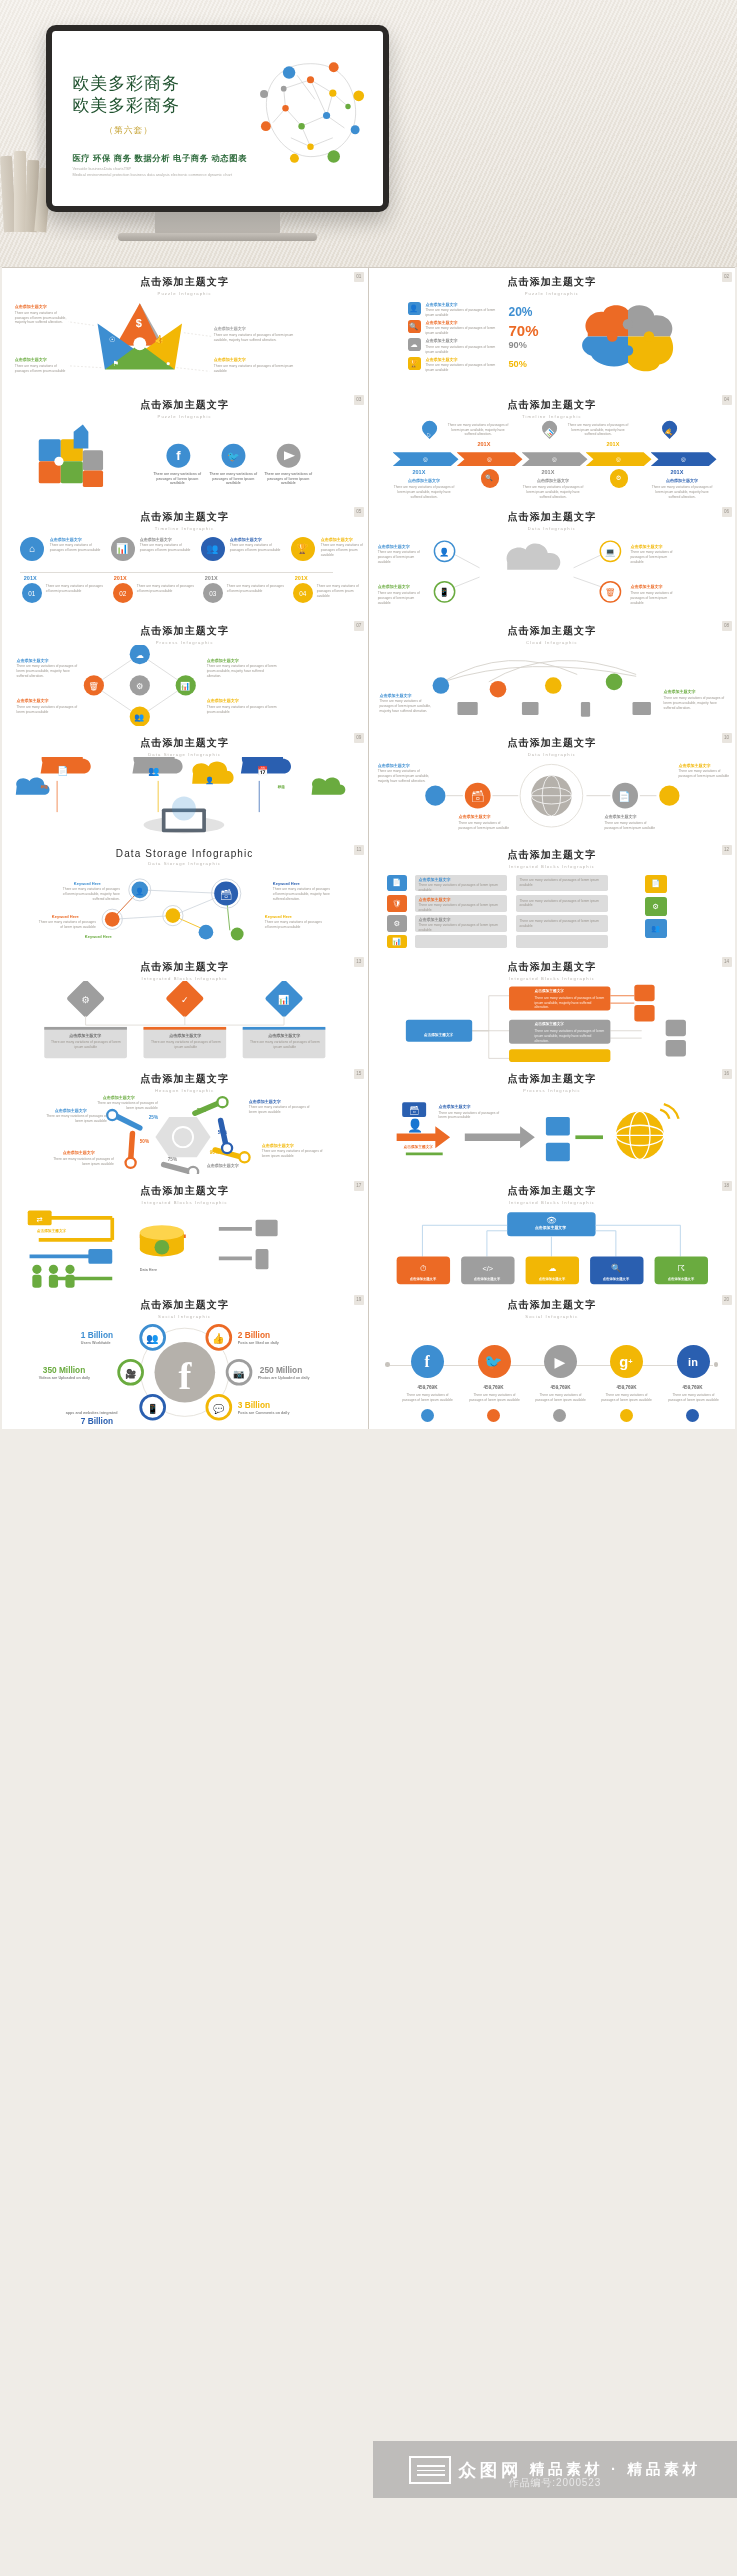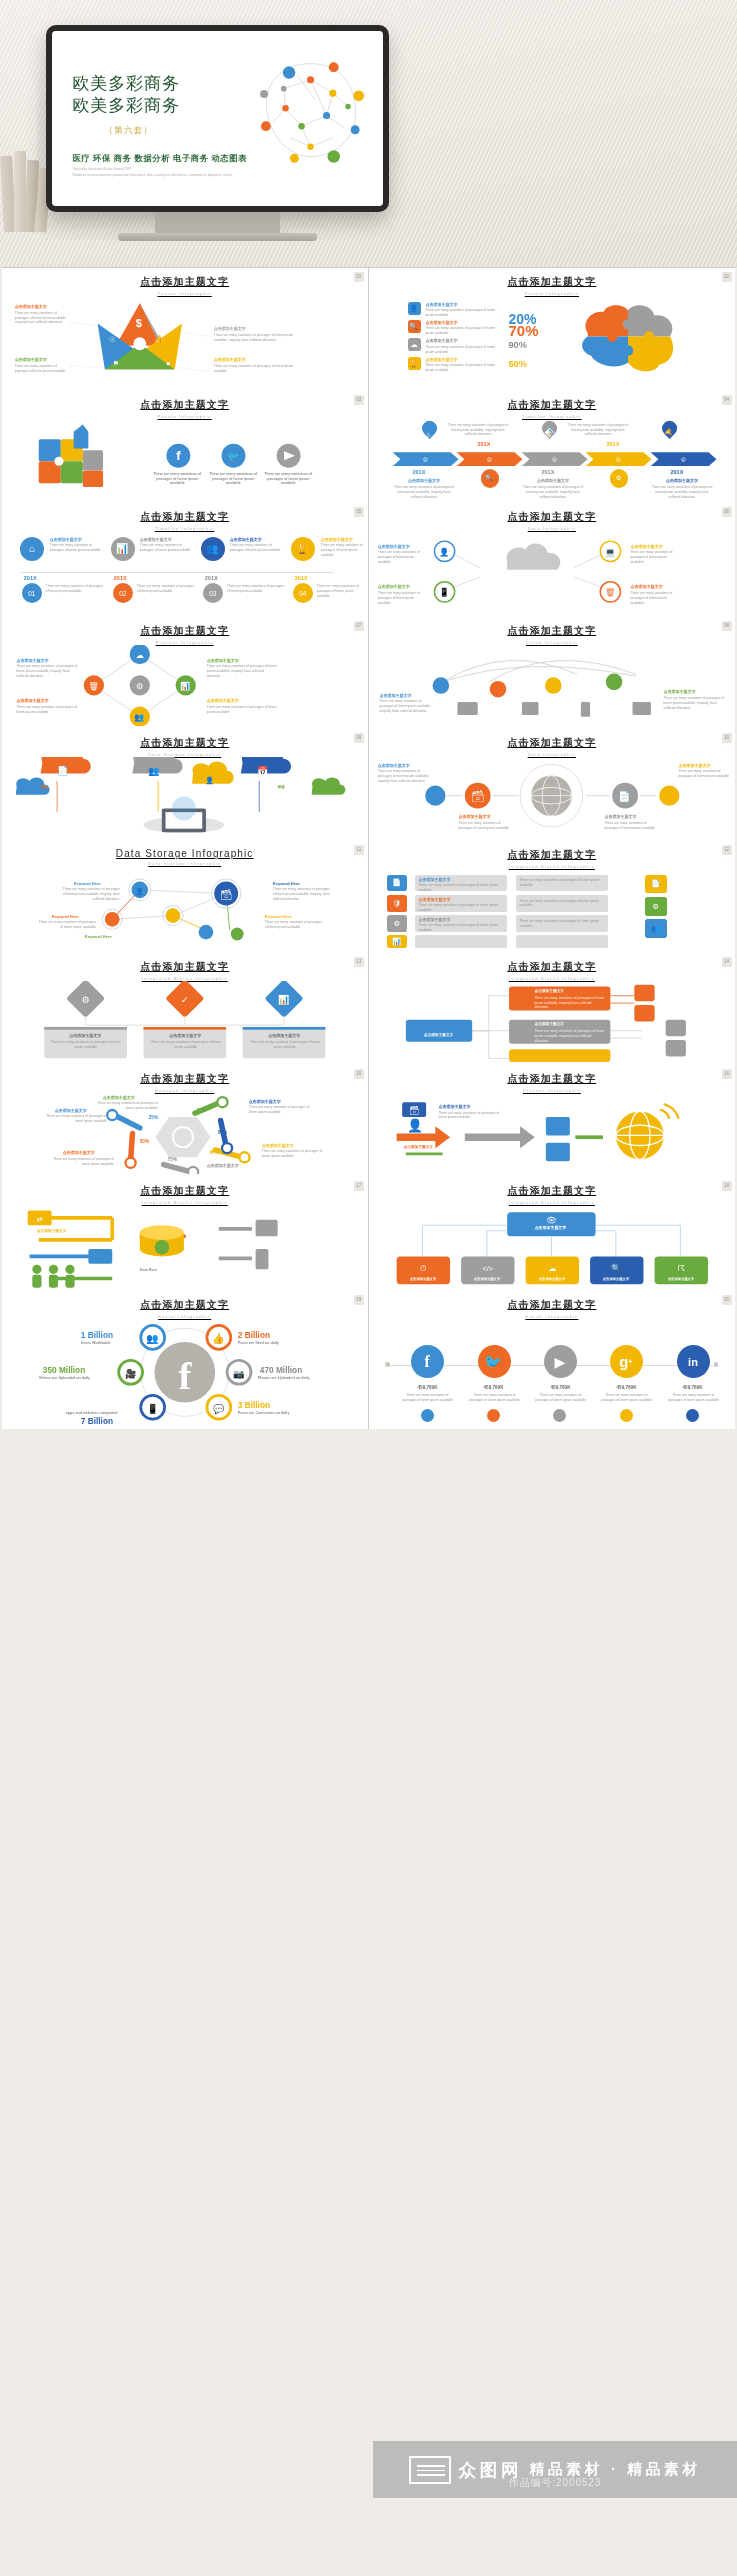--- a/index.html
+++ b/index.html
@@ -33,21 +33,21 @@
      background:linear-gradient(180deg,#d6d2cc,#b9b4ad); border-radius:0 0 4.6px 4.6px;}
   .stand2{ position:absolute; left:118px; top:233px; width:199px; height:8.3px;
      background:linear-gradient(180deg,#cbc6bf,#a8a39c); border-radius:3.7px;}
   .cov-title{ position:absolute; left:20px; top:42px; width:166px;
      color:#20522f; font-size:17px; font-weight:normal; line-height:1.28; letter-spacing:0.9px;}
   .cov-sub{ position:absolute; left:52px; top:94px; color:#c8a63a; font-size:8.8px; letter-spacing:0.9px;}
   .cov-tags{ position:absolute; left:20px; top:122px; color:#2f6b3d; font-size:8.3px; font-weight:bold; letter-spacing:0.6px;}
   .cov-en{ position:absolute; left:20px; top:135px; color:#b3b0ab; font-size:3.9px; line-height:1.5; width:198px;}
   .cov-art{ position:absolute; right:9.2px; top:20px; width:125px; height:120px; }
   
-  .grid{ position:relative; width:737px; padding:0 1.8px;text-decoration:underline; }
+  .grid{ position:relative; width:737px; padding:0 1.8px; }
   .row{ display:flex; width:100%; border-top:0.9px solid #cfc9c0; }
   .slide{ position:relative; width:367px; height:inherit; background:#fff;
           border-right:0.9px solid #cfc9c0; overflow:hidden; }
   .slide:last-child{ border-right:none; }
   .row{ height:112px; }
   .s-title{ text-align:center; font-size:10px; color:#2a2a2a; font-weight:bold;
             letter-spacing:1.1px; margin-top:7.4px; font-family:"Liberation Serif",serif;}
   .s-sub{ text-align:center; font-size:4.2px; color:#b9b4ae; letter-spacing:1.1px; margin-top:1.8px;}
   .s-num{ position:absolute; right:3.7px; top:3.7px; width:10px; height:10px;
           background:#e9e5df; color:#9a948c; font-size:4.6px; line-height:10px; text-align:center;
@@ -178,21 +178,21 @@
     </div>
 
     <div class="slide">
       <div class="s-num">02</div>
       <div class="s-title">点击添加主题文字</div>
       <div class="s-sub">Puzzle Infographic</div>
       <div class="body">
         <div class="sq" style="left:39px;top:5.5px;width:13px;height:13px;background:#3d8ed1">👤</div>
         <div class="lbl" style="left:57px;top:5.5px;color:#3d8ed1">点击添加主题文字</div>
         <div class="txt" style="left:57px;top:12px;width:74px">There are many variations of passages of lorem ipsum available</div>
-        <div class="pct" style="left:140px;top:15px;color:#3d8ed1;font-size:14px">20%</div>
+        <div class="pct" style="left:140px;top:9px;color:#3d8ed1;font-size:12px">20%</div>
 
         <div class="sq" style="left:39px;top:24px;width:13px;height:13px;background:#ec6a25">🔍</div>
         <div class="lbl" style="left:57px;top:24px;color:#ec6a25">点击添加主题文字</div>
         <div class="txt" style="left:57px;top:30px;width:74px">There are many variations of passages of lorem ipsum available</div>
         <div class="pct" style="left:140px;top:26px;color:#ec6a25;font-size:15px">70%</div>
 
         <div class="sq" style="left:39px;top:42px;width:13px;height:13px;background:#9e9e9e">☁</div>
         <div class="lbl" style="left:57px;top:42px;color:#8b8b8b">点击添加主题文字</div>
         <div class="txt" style="left:57px;top:49px;width:74px">There are many variations of passages of lorem ipsum available</div>
         <div class="pct" style="left:140px;top:44px;color:#8b8b8b;font-size:9.2px">90%</div>
@@ -794,21 +794,21 @@
           <text x="164" y="101" font-size="10" text-anchor="middle" fill="#2a5fb0">📱</text>
           <circle cx="236" cy="96" r="13" fill="#fff" stroke="#f2b705" stroke-width="3"></circle>
           <text x="236" y="101" font-size="10" text-anchor="middle" fill="#f2b705">💬</text>
         </svg>
         <div class="pct" style="left:79px;top:11px;color:#3d8ed1;font-size:8.3px">1 Billion</div>
         <div class="lbl" style="left:79px;top:22px;color:#8b8b8b;font-size:3.7px">Users Worldwide</div>
         <div class="pct" style="left:236px;top:11px;color:#ec6a25;font-size:8.3px">2 Billion</div>
         <div class="lbl" style="left:236px;top:22px;color:#8b8b8b;font-size:3.7px">Posts are liked on daily</div>
         <div class="pct" style="left:41px;top:46px;color:#6aab3f;font-size:8.3px">350 Million</div>
         <div class="lbl" style="left:37px;top:57px;color:#8b8b8b;font-size:3.7px">Videos are Uploaded on daily</div>
-        <div class="pct" style="left:258px;top:46px;color:#8b8b8b;font-size:8.3px">470 Million</div>
+        <div class="pct" style="left:258px;top:46px;color:#8b8b8b;font-size:8.3px">250 Million</div>
         <div class="lbl" style="left:256px;top:57px;color:#8b8b8b;font-size:3.7px">Photos are Uploaded on daily</div>
         <div class="pct" style="left:79px;top:97px;color:#2a5fb0;font-size:8.3px">7 Billion</div>
         <div class="lbl" style="left:64px;top:92px;color:#8b8b8b;font-size:3.7px">apps and websites integrated</div>
         <div class="pct" style="left:236px;top:81px;color:#f2b705;font-size:8.3px">3 Billion</div>
         <div class="lbl" style="left:236px;top:92px;color:#8b8b8b;font-size:3.7px">Posts are Comments on daily</div>
       </div>
     </div>
 
     <div class="slide">
       <div class="s-num">20</div>

